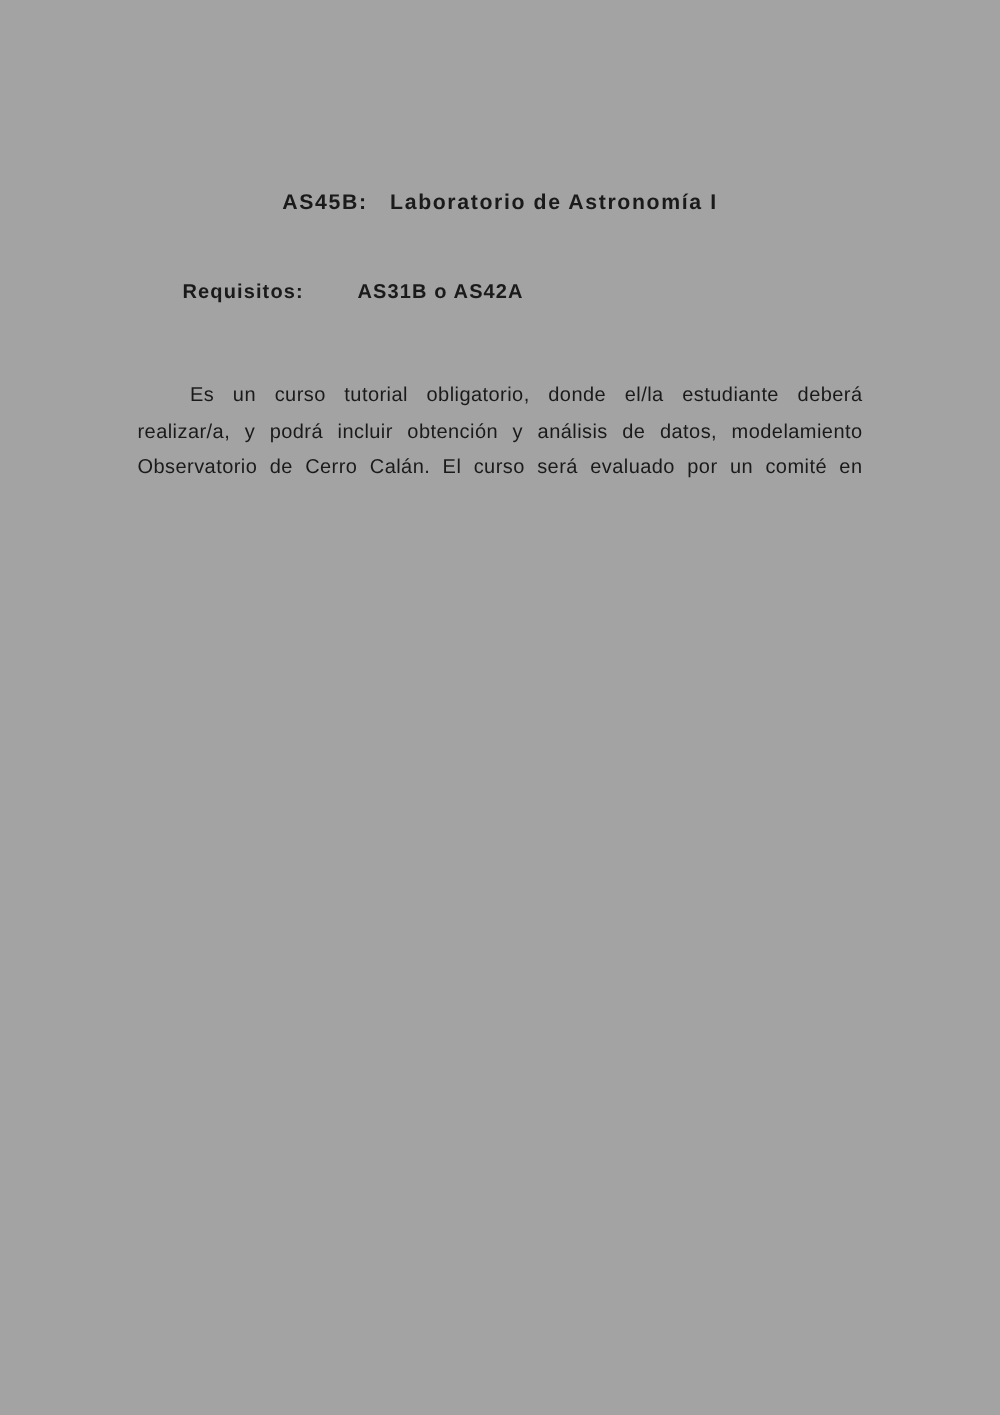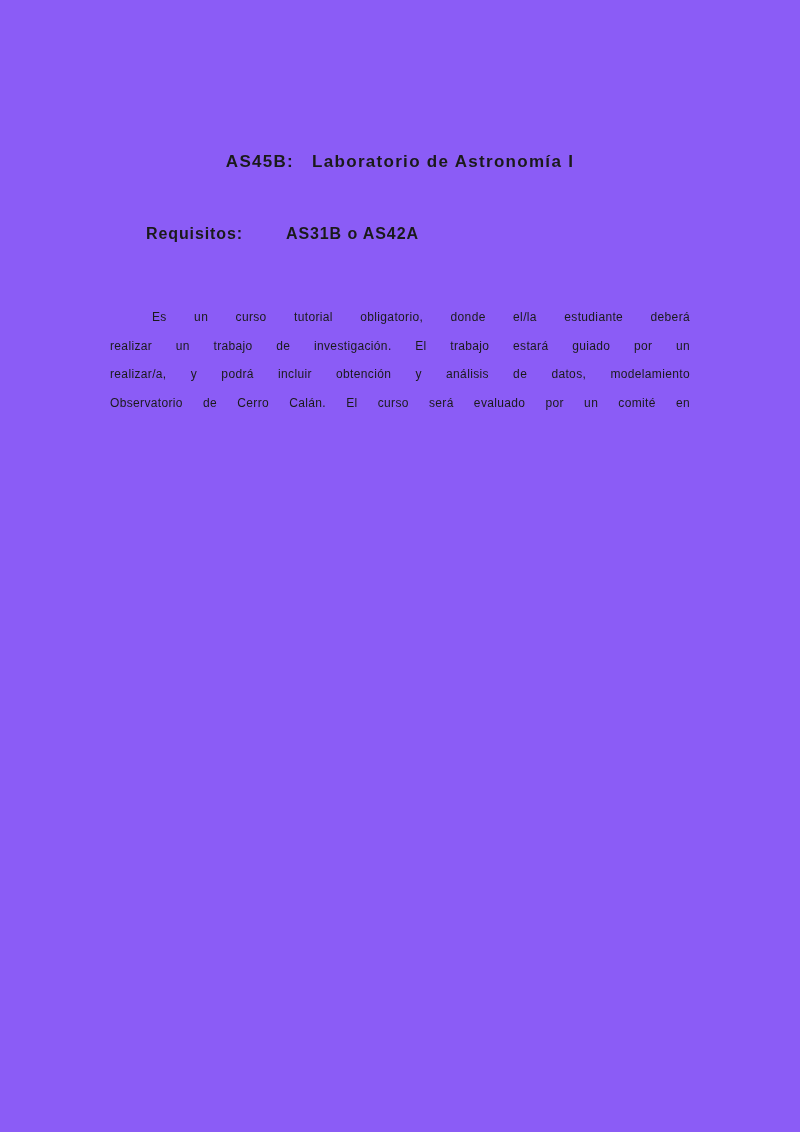--- a/index.html
+++ b/index.html
@@ -4,21 +4,21 @@
 <style>
   html, body {
     margin: 0;
     padding: 0;
     background: #ffffff;
   }
   .page {
     position: relative;
     width: 800px;
     height: 1132px;
-    background: #8b5cf6;
+    background: #a3a3a3;
     font-family: "Liberation Sans", sans-serif;
     color: #1a1a1a;
     overflow: hidden;
   }
   .title-row {
     position: absolute;
     top: 152px;
     left: 0;
     right: 0;
     text-align: center;
@@ -42,21 +42,21 @@
   }
   .req-label {
     display: inline-block;
     min-width: 140px;
   }
   .paragraph {
     position: absolute;
     top: 303px;
     left: 110px;
     width: 580px;
-    font-size: 12px;
+    font-size: 16px;
     line-height: 28.6px;
     letter-spacing: 0.35px;
   }
   .pline {
     text-align: justify;
     text-align-last: justify;
   }
   .pline.first {
     text-indent: 42px;
   }
@@ -73,18 +73,17 @@
   <div class="title-row">
     <span class="course-code">AS45B:</span><span class="course-name">Laboratorio de Astronomía I</span>
   </div>
 
   <div class="req-row">
     <span class="req-label">Requisitos:</span><span class="req-value">AS31B o AS42A</span>
   </div>
 
   <div class="paragraph">
     <div class="pline first">Es un curso tutorial obligatorio, donde el/la estudiante deberá</div>
-    <div class="pline">realizar un trabajo de investigación.  El trabajo estará guiado por un</div>
     <div class="pline">realizar/a, y podrá incluir obtención y análisis de datos, modelamiento</div>
     <div class="pline">Observatorio de Cerro Calán.  El curso será evaluado por un comité en</div>
   </div>
 
 </div>
 
 </body></html>

